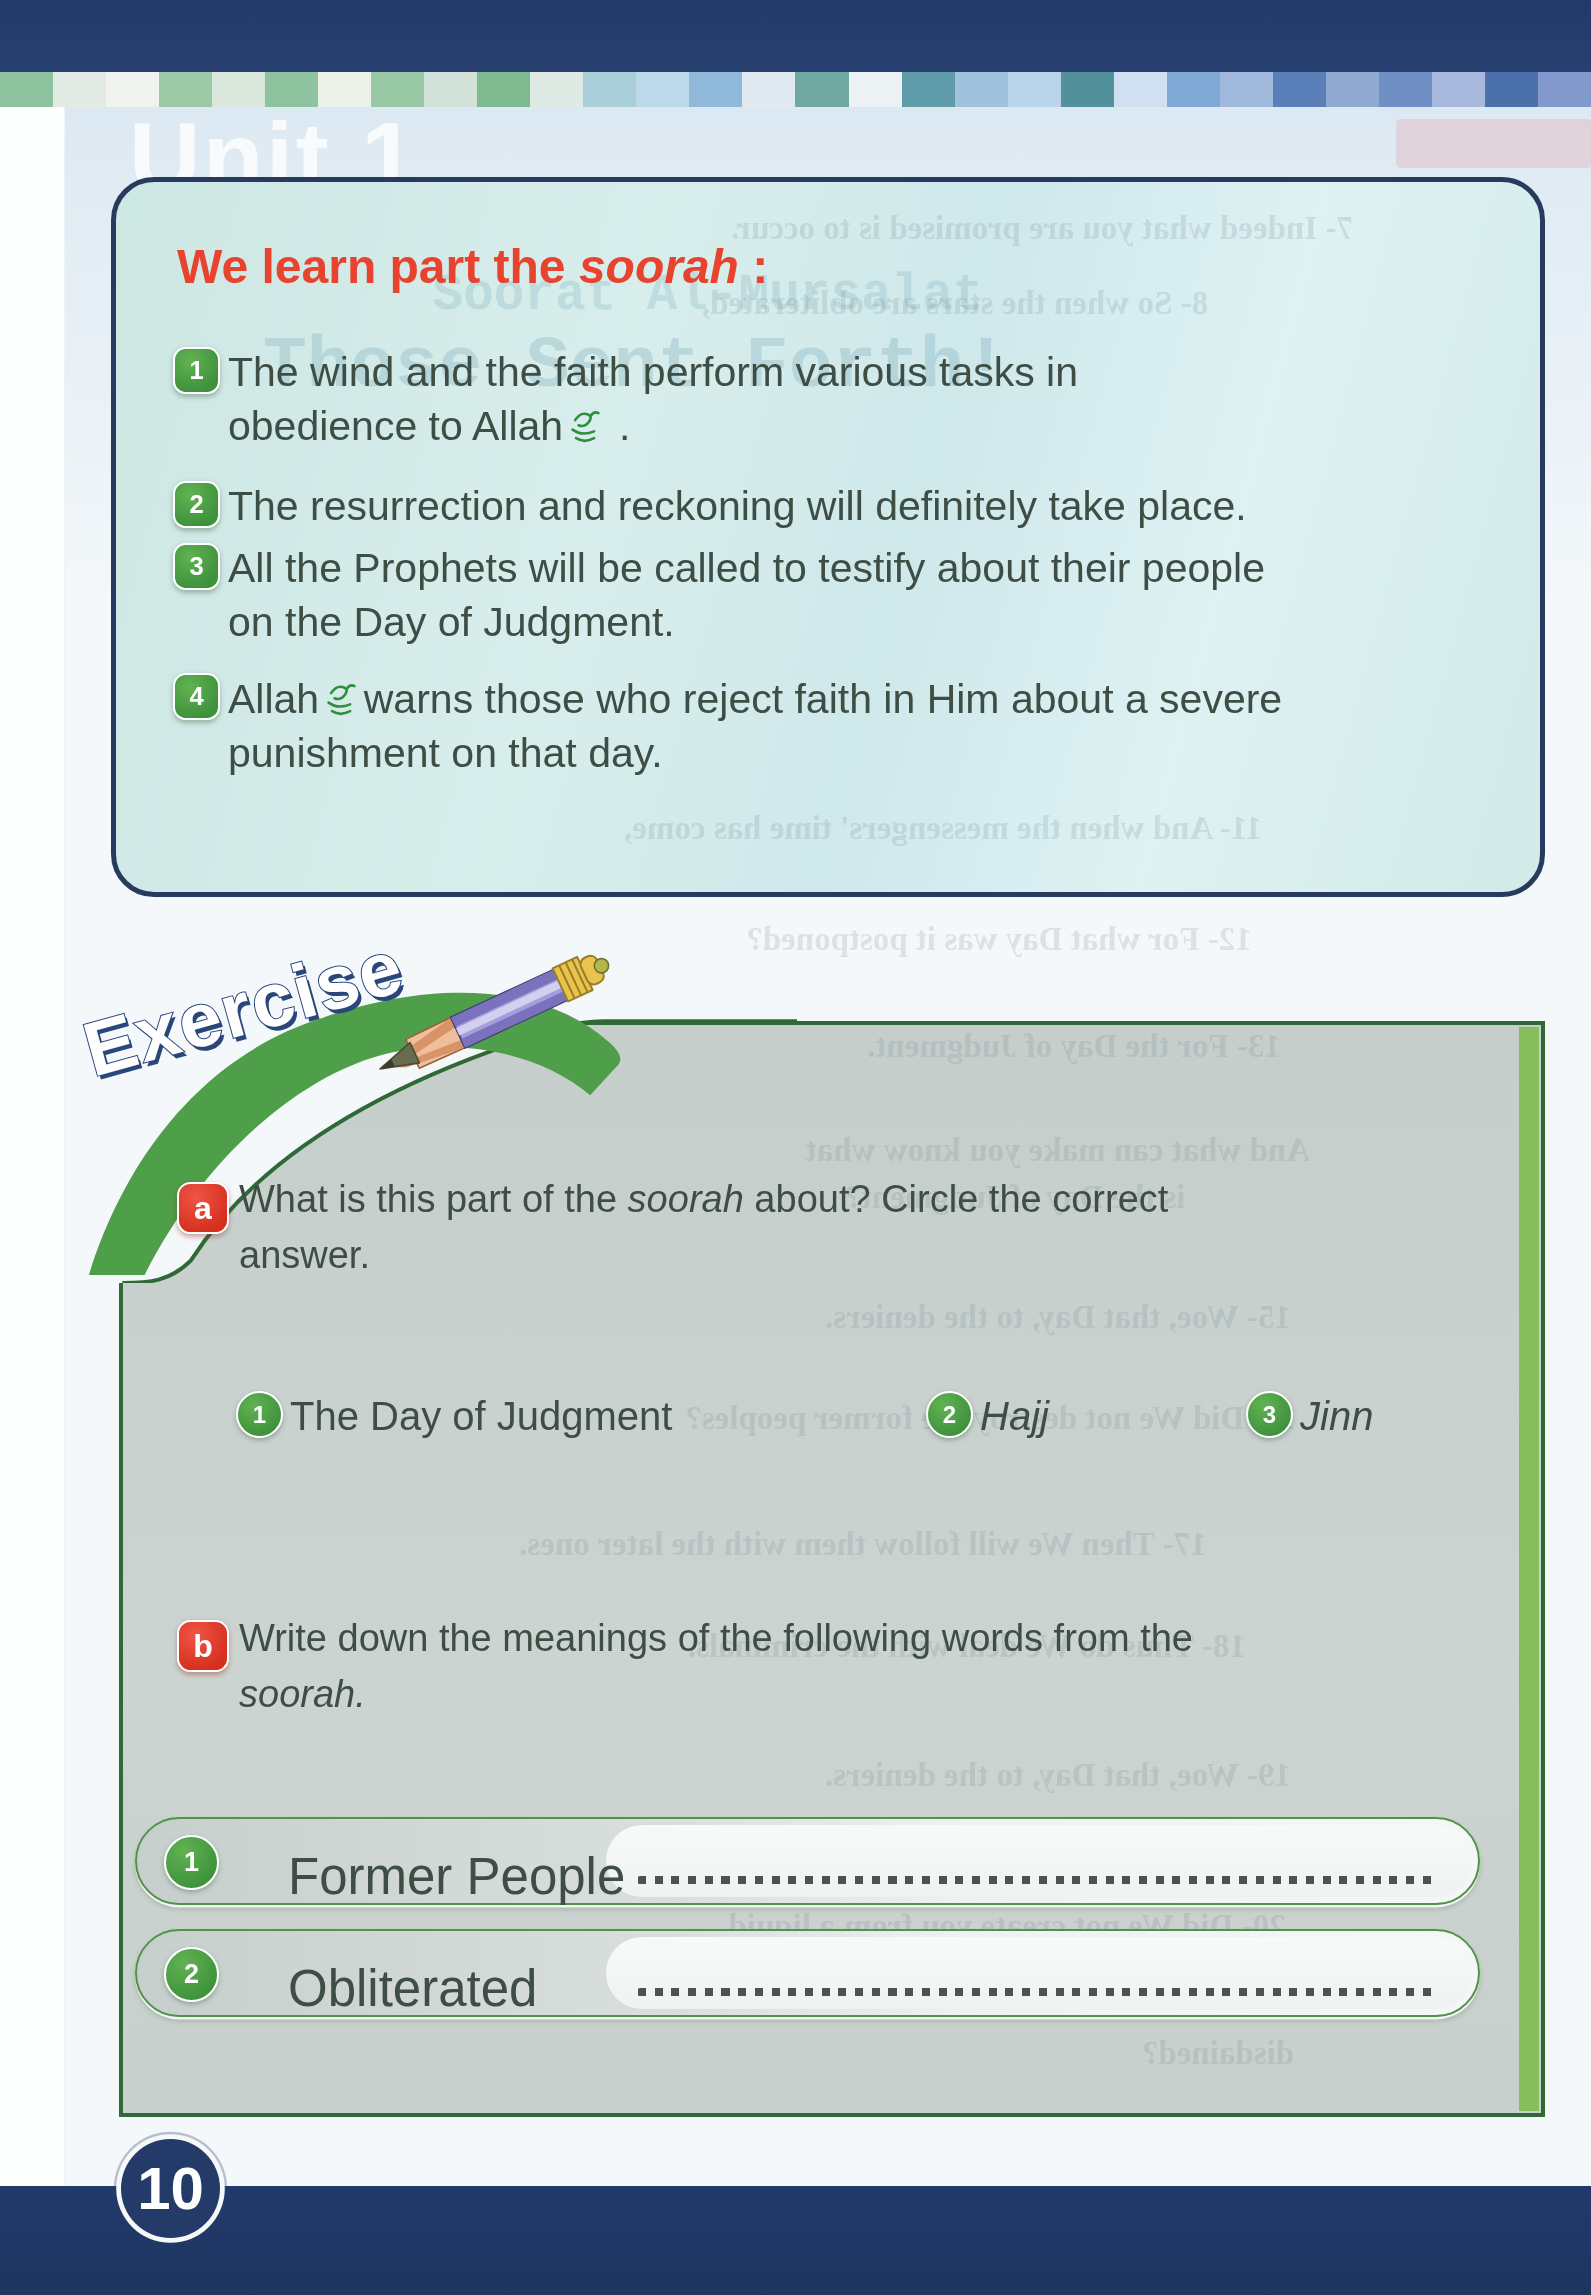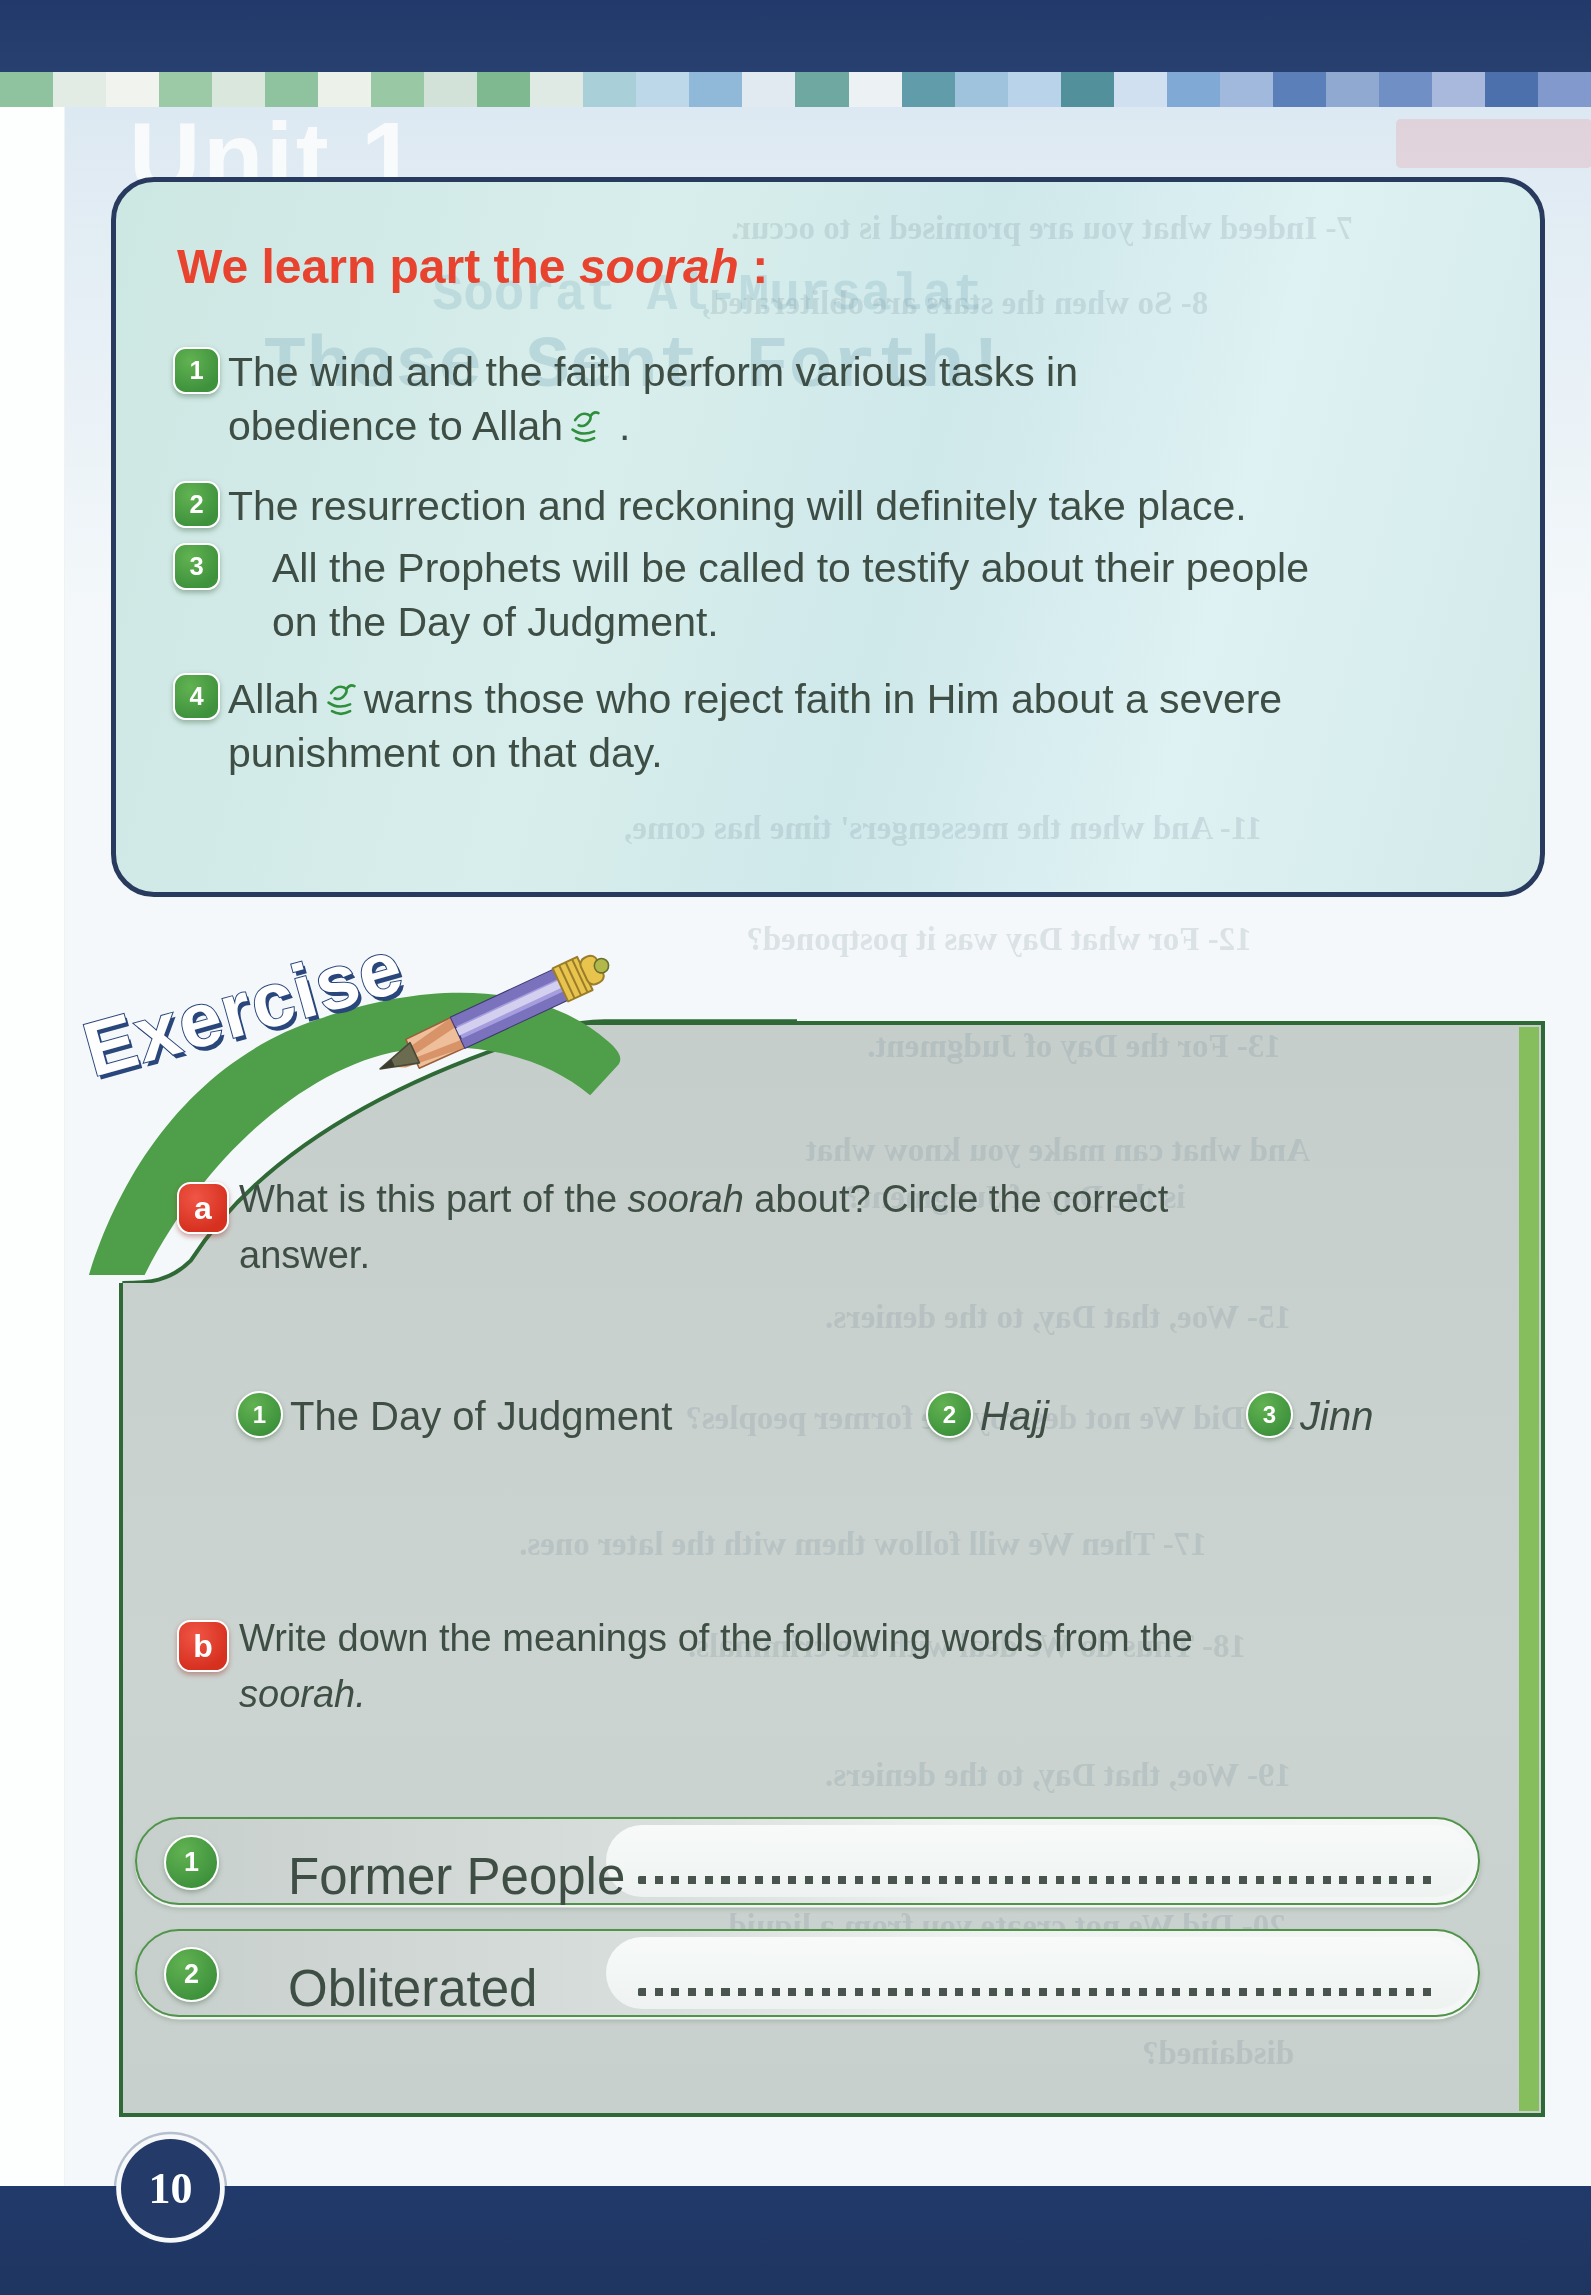--- a/index.html
+++ b/index.html
@@ -72,21 +72,21 @@
   
   .bleed{font-size:33px;font-weight:600;color:rgba(95,120,130,0.17);text-align:center;width:796px;
      transform:scaleX(-1);z-index:3;white-space:nowrap;font-family:"Liberation Serif",serif;}
   .bleed-big{font-weight:bold;text-align:center;z-index:3;white-space:nowrap;
      font-family:Liberation Mono, monospace;}
 
   
   .page-circle{left:121px;top:2139px;width:99px;height:99px;border-radius:50%;background:#243a68;
      box-shadow:0 0 0 4.8px #f6f8f9,0 0 0 7.2px rgba(36,58,104,0.3);z-index:5;
      display:flex;align-items:center;justify-content:center;
-     color:#fff;font-family:Liberation Serif, serif;font-weight:bold;font-size:44px;}
+     color:#fff;font-family:Liberation Sans, sans-serif;font-weight:bold;font-size:60px;}
 </style>
 </head>
 <body>
 
 <div class="screen">
 
   <div class="abs backdrop-blue"></div>
   <div class="abs left-margin"></div>
   <div class="abs unit-label">Unit 1</div>
 
@@ -155,21 +155,21 @@
             <path d="M5 25 q11 8 25 2"></path>
             <path d="M9 35 q10 6 21 0"></path>
           </g>
         </svg><span> .</span></div>
   </div>
 
   <div class="abs badge-sq" style="left:173px;top:481px;">2</div>
   <div class="abs txt learn-line nowrap" style="left:228px;top:479px;">The resurrection and reckoning will definitely take place.</div>
 
   <div class="abs badge-sq" style="left:173px;top:543px;">3</div>
-  <div class="abs txt learn-line" style="left:228px;top:541px;margin-left:44px;">
+  <div class="abs txt learn-line" style="left:228px;top:541px;">
     <div class="nowrap">All the Prophets will be called to testify about their people</div>
     <div class="nowrap">on the Day of Judgment.</div>
   </div>
 
   <div class="abs badge-sq" style="left:173px;top:673px;">4</div>
   <div class="abs txt learn-line" style="left:228px;top:672px;">
     <div class="nowrap"><span>Allah</span><svg class="allah-sym" width="35" height="38" viewBox="0 0 40 44">
           <g fill="none" stroke="#2f8f3c" stroke-width="3" stroke-linecap="round">
             <path d="M8 14 q6 -9 13 -7 q8 2 3 9 q-5 7 -12 4"></path>
             <path d="M26 9 q4 -6 9 -3"></path>

